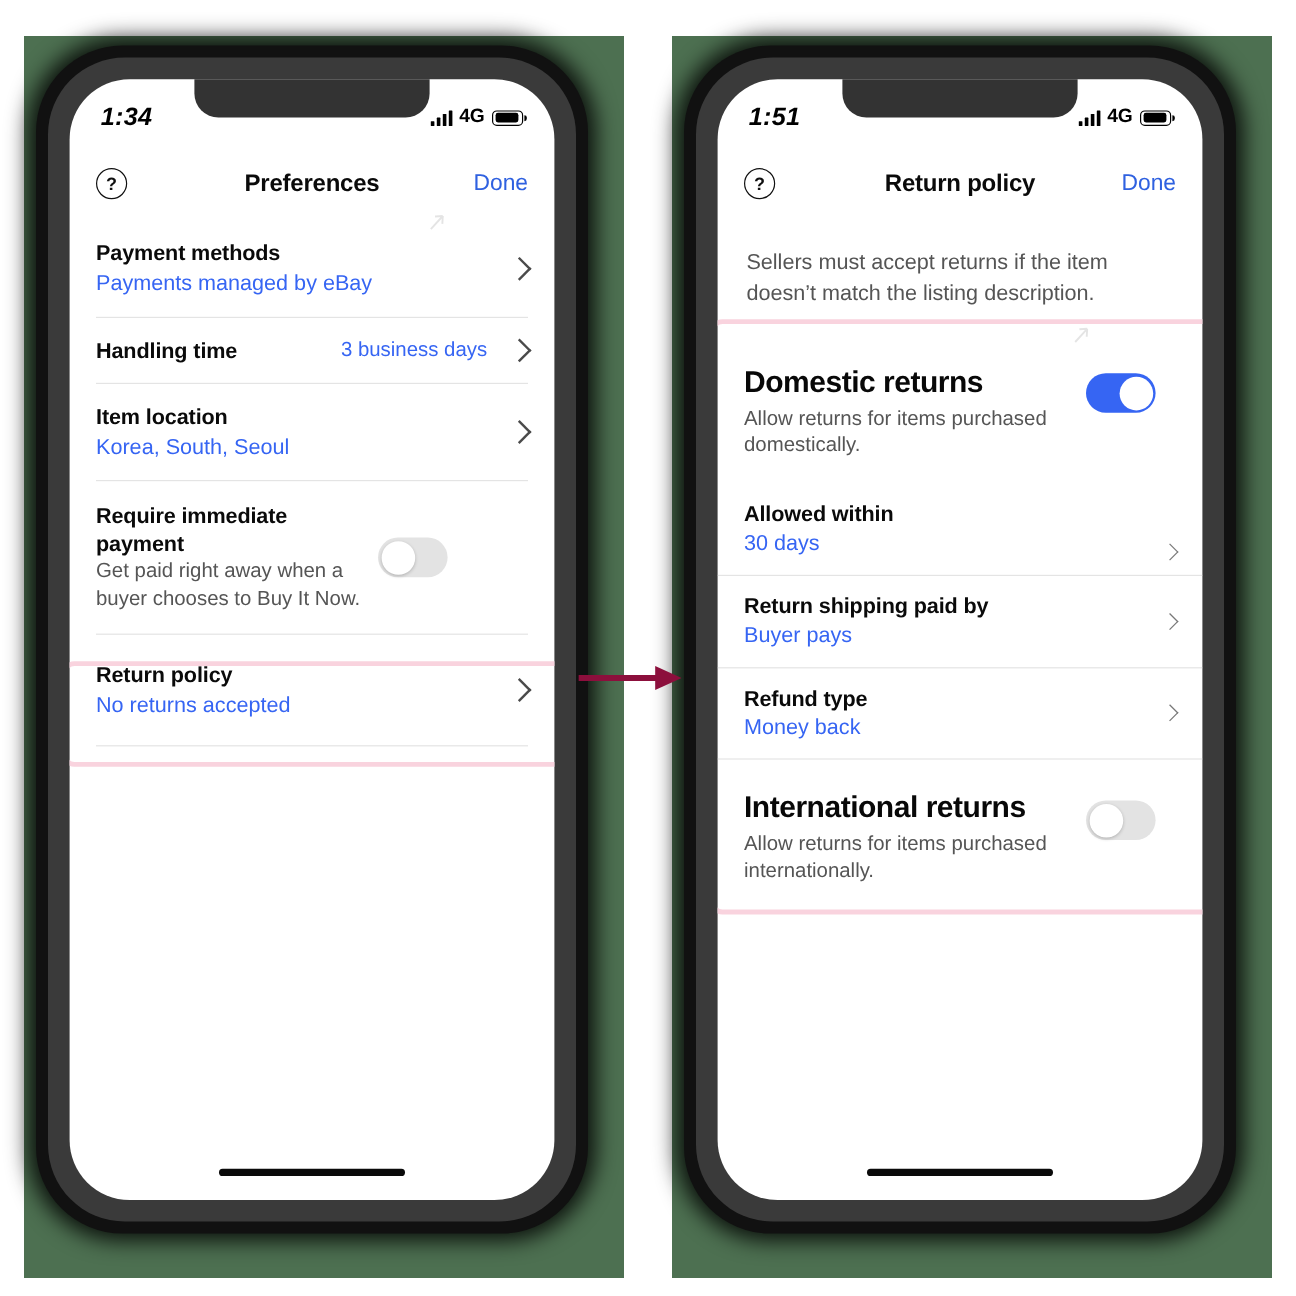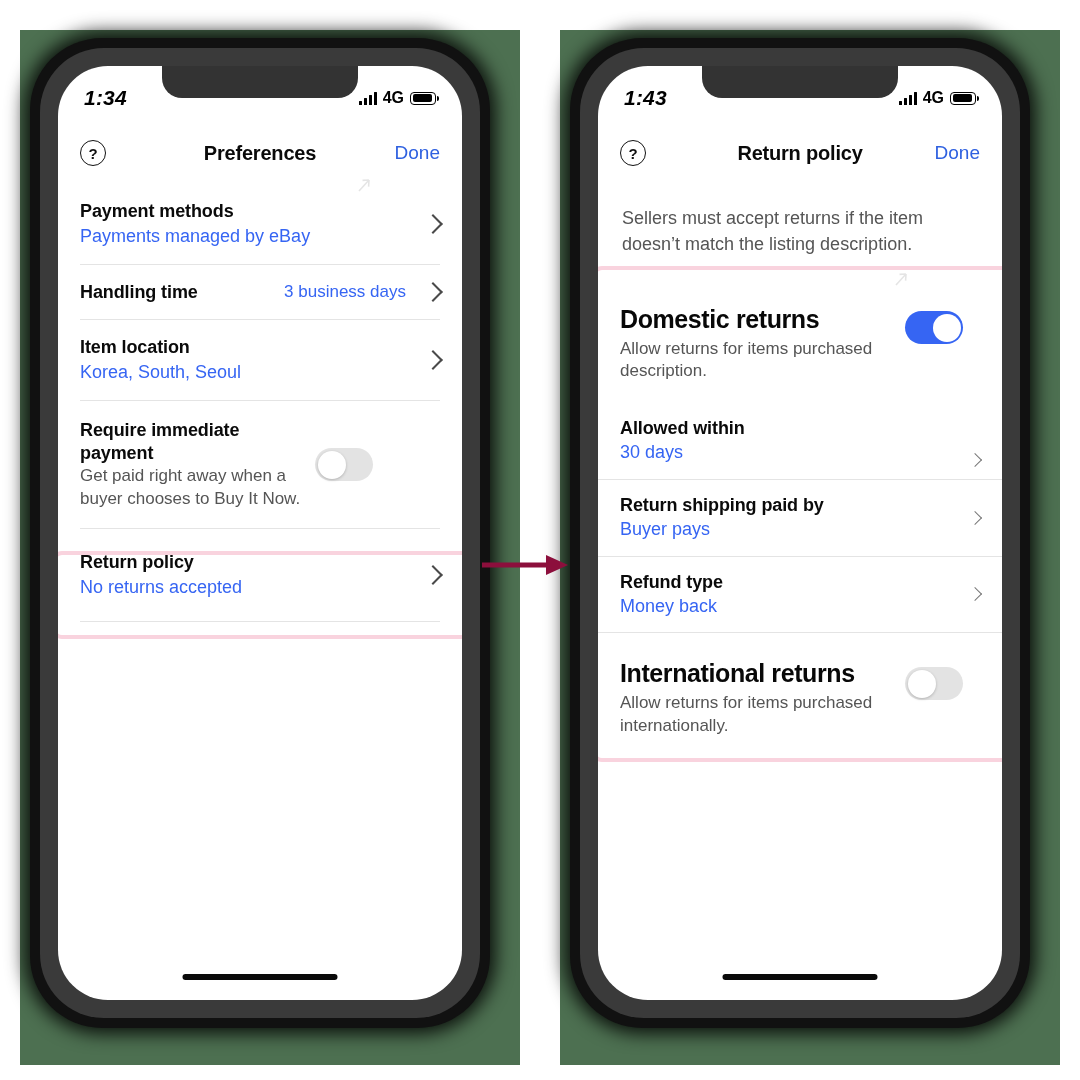--- a/index.html
+++ b/index.html
@@ -425,21 +425,21 @@
     <div class="phone-inner">
       <div class="screen">
 
         <div class="corner-mark cm-tr"></div>
         <div class="corner-mark cm-bl"></div>
         <div class="corner-mark cm-br"></div>
 
         <div class="notch"></div>
 
         <div class="statusbar">
-          <div class="clock">1:43</div>
+          <div class="clock">1:51</div>
           <div class="status-right">
             <span class="bars">
                 <i></i>
                 <i></i>
                 <i></i>
                 <i></i>
               </span>
             <span class="net">4G</span>
             <span class="battery">
                 <i></i>
@@ -457,21 +457,21 @@
 
         <svg class="cursor-mark" style="left:295px;top:205px;position:absolute;" viewBox="0 0 18 18">
           <path d="M3 14 L13 3 M13 3 L6.5 3.4 M13 3 L12.6 9.6" stroke="#dcdcdc" stroke-width="1.6" fill="none"></path>
         </svg>
 
         <div class="content">
 
           <div class="section-head">
             <div class="row-text" style="max-width:265px;">
               <div class="section-title">Domestic returns</div>
-              <div class="section-desc">Allow returns for items purchased description.</div>
+              <div class="section-desc">Allow returns for items purchased domestically.</div>
             </div>
             <span class="toggle on" style="margin-top:6px;">
                 <span class="knob"></span>
               </span>
           </div>
 
           <div class="row" style="padding:14px 22px;align-items:flex-end;">
             <div class="row-text">
               <div class="row-title">Allowed within</div>
               <div class="row-value">30 days</div>

